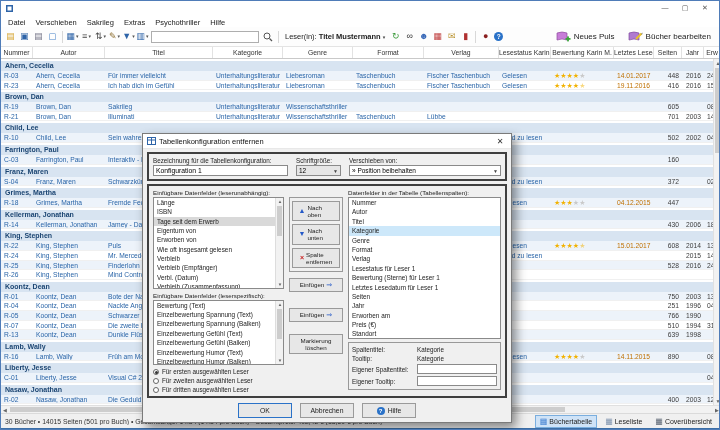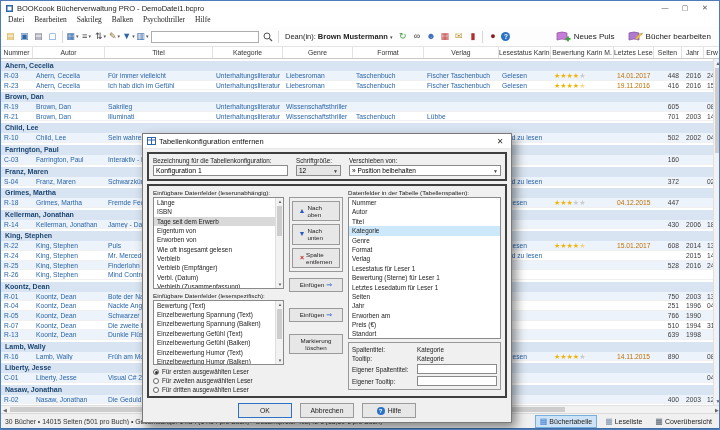--- a/index.html
+++ b/index.html
@@ -4,21 +4,21 @@
 <style>
   html,body{margin:0;padding:0;background:#9aa7b8;}
   *{box-sizing:border-box;}
   .window{position:relative;width:720px;height:430px;background:#fff;border:1px solid #4f7cb8;
           font-family:"Liberation Sans",sans-serif;overflow:hidden;}
   
   .titlebar{height:14px;display:flex;align-items:center;gap:3px;padding:0 4px;background:#fff;font-size:7.5px;color:#222;}
   .win-controls{margin-left:auto;display:flex;}
   .win-btn{width:20px;height:13px;text-align:center;font-size:7px;line-height:12px;color:#555;}
   
-  .menubar{height:12px;display:flex;align-items:flex-start;background:#fff;font-size:7.5px;color:#222;padding-left:2px;font-family:Liberation Serif, serif;}
+  .menubar{height:12px;display:flex;align-items:flex-end;background:#fff;font-size:7.5px;color:#222;padding-left:2px;}
   .menu-item{padding:0 5px;}
   
   .toolbar{height:20px;display:flex;align-items:center;background:#fdfdfd;border-bottom:1px solid #e4e4e4;padding:0 3px;gap:2px;}
   .tbi{width:13px;height:13px;display:inline-flex;align-items:center;justify-content:center;font-size:9px;line-height:1;}
   .tbi .dd{font-size:5px;color:#555;margin-left:1px;}
   .tb-sep{width:1px;height:12px;background:#d8d8d8;margin:0 2px;flex:none;}
   .search{width:108px;height:12px;border:1px solid #aeaeae;font-size:7px;padding:0 2px;font-family:inherit;}
   .leser{font-size:7.5px;color:#222;display:flex;align-items:center;gap:2px;white-space:nowrap;padding:0 2px;}
   .leser .arr{font-size:5px;color:#444;}
   .spacer{flex:1;}
@@ -102,33 +102,32 @@
 </head>
 <body>
 
 <div class="window">
 
   <div class="titlebar">
     <svg width="9" height="9">
         <rect x="1" y="1" width="7" height="7" fill="#2e64a8"></rect>
         <rect x="2.5" y="2.5" width="4" height="4" fill="#fff"></rect>
       </svg>
-    <span>BOOKcook Bücherverwaltung PRO - DemoDatei1.bcpro</span>
     <span class="win-controls">
       <span class="win-btn">—</span>
       <span class="win-btn">▢</span>
       <span class="win-btn">✕</span>
     </span>
   </div>
 
   <div class="menubar" id="menubar">
       <span class="menu-item">Datei</span>
-      <span class="menu-item">Bearbeiten</span>
+      <span class="menu-item">Verschieben</span>
       <span class="menu-item">Sakrileg</span>
-      <span class="menu-item">Balken</span>
+      <span class="menu-item">Extras</span>
       <span class="menu-item">Psychothriller</span>
       <span class="menu-item">Hilfe</span>
     </div>
 
   <div class="toolbar">
     <span id="tb-left" style="display:flex;align-items:center;gap:1px;">
         <span class="tbi">
           <span style="color: rgb(216, 168, 56);">▤</span>
         </span>
         <span class="tbi">
@@ -168,22 +167,22 @@
       </span>
     <input class="search" placeholder="" style="">
     <span class="tbi">
       <svg width="10" height="10">
           <circle cx="4" cy="4" r="3" fill="none" stroke="#555" stroke-width="1"></circle>
           <line x1="6.5" y1="6.5" x2="9" y2="9" stroke="#555" stroke-width="1.2"></line>
         </svg>
     </span>
     <span class="tb-sep"></span>
     <span class="leser">
-      <span>Dean(in):</span>
-      <span style="font-weight:bold;">Brown Mustermann</span>
+      <span>Leser(in):</span>
+      <span style="font-weight:bold;">Titel Mustermann</span>
       <span class="arr">▾</span>
     </span>
     <span id="tb-right" style="display:flex;align-items:center;gap:1px;">
         <span class="tbi">
           <span style="color: rgb(58, 154, 58);">↻</span>
         </span>
         <span class="tbi">
           <span style="color: rgb(51, 51, 51);">∞</span>
         </span>
         <span class="tbi">

